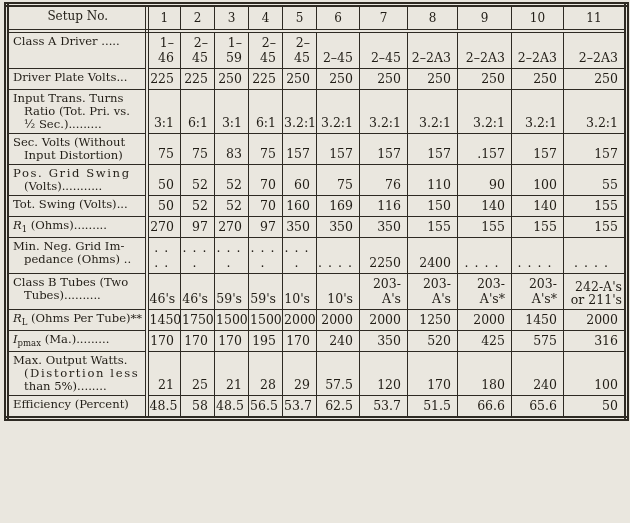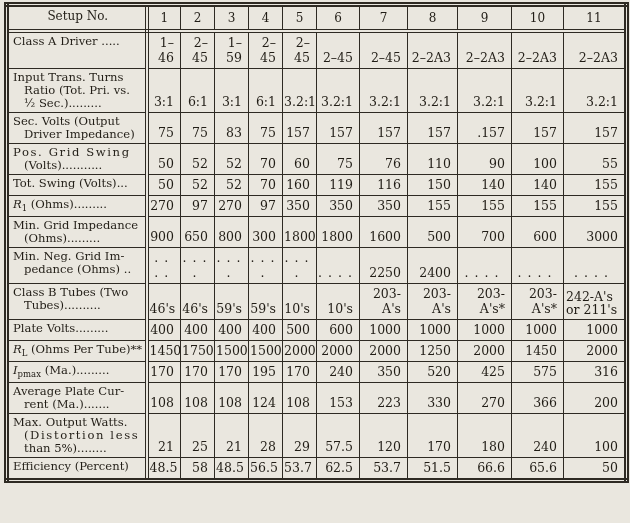--- a/index.html
+++ b/index.html
@@ -53,21 +53,21 @@
   td.val.dots{text-align:center;letter-spacing:1px;}
   .lbl-line{
     line-height:13px;
     font-size:11.6px;
     white-space:nowrap;
   }
   .lbl-line.cont{padding-left:11px;}
   .spread{letter-spacing:1.6px;}
   sub{font-size:8.5px;line-height:1;vertical-align:-3px;}
   i{font-style:italic;}
-  td.val.wrap{white-space:normal;text-align:left;line-height:13px;padding:2px 2px 3px 2px;}
+  td.val.wrap{white-space:normal;text-align:right;line-height:13px;padding:2px 2px 3px 2px;}
 </style>
 </head>
 <body>
 
 <div class="page">
   <table class="setup">
     <colgroup>
       <col style="width:140px">
       <col style="width:34px">
         <col style="width:34px">
@@ -109,40 +109,56 @@
           <td class="val">2–45</td>
           <td class="val">2–45</td>
           <td class="val">2–45</td>
           <td class="val">2–2A3</td>
           <td class="val">2–2A3</td>
           <td class="val">2–2A3</td>
           <td class="val">2–2A3</td>
         </tr>
         <tr>
           <th class="lbl">
+            <div class="lbl-line"><span>Driver Plate Volts...</span></div>
+          </th>
+          <td class="val">225</td>
+          <td class="val">225</td>
+          <td class="val">250</td>
+          <td class="val">225</td>
+          <td class="val">250</td>
+          <td class="val">250</td>
+          <td class="val">250</td>
+          <td class="val">250</td>
+          <td class="val">250</td>
+          <td class="val">250</td>
+          <td class="val">250</td>
+        </tr>
+        <tr>
+          <th class="lbl">
             <div class="lbl-line"><span>Input Trans. Turns</span></div>
             <div class="lbl-line cont"><span>Ratio (Tot. Pri. vs.</span></div>
             <div class="lbl-line cont"><span>½ Sec.).........</span></div>
           </th>
           <td class="val">3:1</td>
           <td class="val">6:1</td>
           <td class="val">3:1</td>
           <td class="val">6:1</td>
           <td class="val">3.2:1</td>
           <td class="val">3.2:1</td>
           <td class="val">3.2:1</td>
           <td class="val">3.2:1</td>
           <td class="val">3.2:1</td>
           <td class="val">3.2:1</td>
           <td class="val">3.2:1</td>
         </tr>
         <tr>
           <th class="lbl">
-            <div class="lbl-line"><span>Sec. Volts (Output</span></div>
-            <div class="lbl-line cont"><span>Driver Impedance)</span></div>
+            <div class="lbl-line"><span>Sec. Volts (Without</span></div>
+            <div class="lbl-line cont"><span>Input Distortion)</span></div>
           </th>
           <td class="val">75</td>
           <td class="val">75</td>
           <td class="val">83</td>
           <td class="val">75</td>
           <td class="val">157</td>
           <td class="val">157</td>
           <td class="val">157</td>
           <td class="val">157</td>
           <td class="val">.157</td>
@@ -168,21 +184,21 @@
         </tr>
         <tr>
           <th class="lbl">
             <div class="lbl-line"><span>Tot. Swing (Volts)...</span></div>
           </th>
           <td class="val">50</td>
           <td class="val">52</td>
           <td class="val">52</td>
           <td class="val">70</td>
           <td class="val">160</td>
-          <td class="val">119</td>
+          <td class="val">169</td>
           <td class="val">116</td>
           <td class="val">150</td>
           <td class="val">140</td>
           <td class="val">140</td>
           <td class="val">155</td>
         </tr>
         <tr>
           <th class="lbl">
             <div class="lbl-line"><i>R</i><sub>1</sub><span> (Ohms).........</span></div>
           </th>
@@ -190,37 +206,20 @@
           <td class="val">97</td>
           <td class="val">270</td>
           <td class="val">97</td>
           <td class="val">350</td>
           <td class="val">350</td>
           <td class="val">350</td>
           <td class="val">155</td>
           <td class="val">155</td>
           <td class="val">155</td>
           <td class="val">155</td>
-        </tr>
-        <tr>
-          <th class="lbl">
-            <div class="lbl-line"><span>Min. Grid Impedance</span></div>
-            <div class="lbl-line cont"><span>(Ohms).........</span></div>
-          </th>
-          <td class="val">900</td>
-          <td class="val">650</td>
-          <td class="val">800</td>
-          <td class="val">300</td>
-          <td class="val">1800</td>
-          <td class="val">1800</td>
-          <td class="val">1600</td>
-          <td class="val">500</td>
-          <td class="val">700</td>
-          <td class="val">600</td>
-          <td class="val">3000</td>
         </tr>
         <tr>
           <th class="lbl">
             <div class="lbl-line"><span>Min. Neg. Grid Im-</span></div>
             <div class="lbl-line cont"><span>pedance (Ohms) ..</span></div>
           </th>
           <td class="val dots">. . . .</td>
           <td class="val dots">. . . .</td>
           <td class="val dots">. . . .</td>
           <td class="val dots">. . . .</td>
@@ -244,36 +243,20 @@
           <td class="val">10's</td>
           <td class="val">10's</td>
           <td class="val">203-A's</td>
           <td class="val">203-A's</td>
           <td class="val">203-A's*</td>
           <td class="val">203-A's*</td>
           <td class="val wrap">242-A's or 211's</td>
         </tr>
         <tr>
           <th class="lbl">
-            <div class="lbl-line"><span>Plate Volts.........</span></div>
-          </th>
-          <td class="val">400</td>
-          <td class="val">400</td>
-          <td class="val">400</td>
-          <td class="val">400</td>
-          <td class="val">500</td>
-          <td class="val">600</td>
-          <td class="val">1000</td>
-          <td class="val">1000</td>
-          <td class="val">1000</td>
-          <td class="val">1000</td>
-          <td class="val">1000</td>
-        </tr>
-        <tr>
-          <th class="lbl">
             <div class="lbl-line"><i>R</i><sub>L</sub><span> (Ohms Per Tube)**</span></div>
           </th>
           <td class="val">1450</td>
           <td class="val">1750</td>
           <td class="val">1500</td>
           <td class="val">1500</td>
           <td class="val">2000</td>
           <td class="val">2000</td>
           <td class="val">2000</td>
           <td class="val">1250</td>
@@ -289,37 +272,20 @@
           <td class="val">170</td>
           <td class="val">170</td>
           <td class="val">195</td>
           <td class="val">170</td>
           <td class="val">240</td>
           <td class="val">350</td>
           <td class="val">520</td>
           <td class="val">425</td>
           <td class="val">575</td>
           <td class="val">316</td>
-        </tr>
-        <tr>
-          <th class="lbl">
-            <div class="lbl-line"><span>Average Plate Cur-</span></div>
-            <div class="lbl-line cont"><span>rent (Ma.).......</span></div>
-          </th>
-          <td class="val">108</td>
-          <td class="val">108</td>
-          <td class="val">108</td>
-          <td class="val">124</td>
-          <td class="val">108</td>
-          <td class="val">153</td>
-          <td class="val">223</td>
-          <td class="val">330</td>
-          <td class="val">270</td>
-          <td class="val">366</td>
-          <td class="val">200</td>
         </tr>
         <tr>
           <th class="lbl">
             <div class="lbl-line"><span>Max. Output Watts.</span></div>
             <div class="lbl-line cont"><span class="spread">(Distortion less</span></div>
             <div class="lbl-line cont"><span>than 5%)........</span></div>
           </th>
           <td class="val">21</td>
           <td class="val">25</td>
           <td class="val">21</td>

